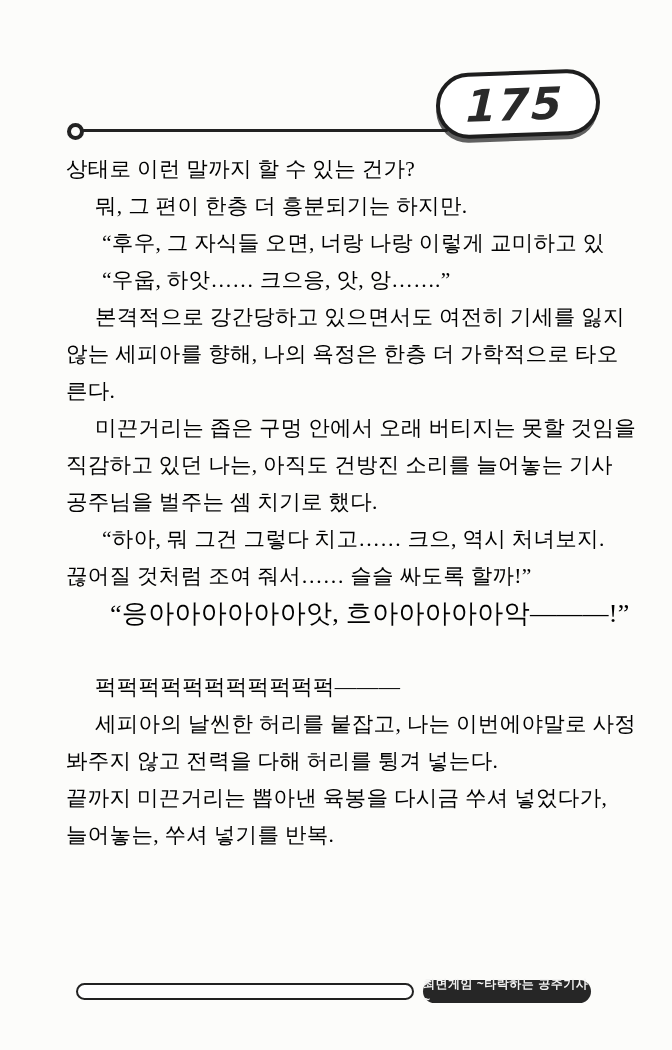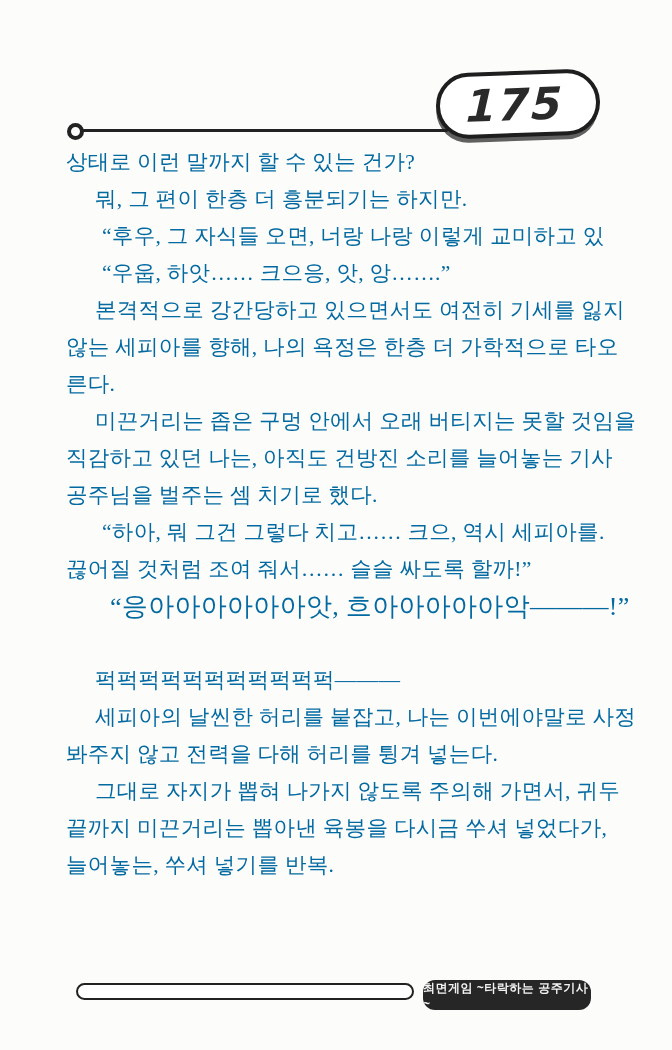--- a/index.html
+++ b/index.html
@@ -49,23 +49,23 @@
     font-size: 44px;
     letter-spacing: 2px;
     color: #2a2a2a;
     padding-right: 6px;
     transform: skewX(-4deg);
   }
 
   
   .body-text {
     position: absolute;
-    left: 66px; top: 144px;
+    left: 66px; top: 151px;
     width: 552px;
-    color: #0369a1;
+    color: #000000;
   }
   .line {
     height: 37px;
     line-height: 37px;
     font-size: 21.5px;
     letter-spacing: 0.3px;
     white-space: nowrap;
   }
   .line.indent { padding-left: 29px; }
   .line.quote  { padding-left: 36px; }
@@ -77,21 +77,21 @@
     position: absolute;
     left: 76px; top: 983px;
     width: 334px; height: 13px;
     border: 2.5px solid #222;
     border-radius: 10px;
     background: #ffffff;
   }
   .footer-badge {
     position: absolute;
     left: 423px; top: 980px;
-    width: 168px; height: 30px;
+    width: 168px; height: 23px;
     background: #262626;
     border-radius: 12px;
     color: #f2f2f2;
     font-family: "Liberation Sans", "DejaVu Sans", sans-serif;
     font-size: 12px;
     font-weight: bold;
     letter-spacing: 0.5px;
     display: flex;
     align-items: center;
     justify-content: center;
@@ -112,28 +112,27 @@
     <div class="line">상태로 이런 말까지 할 수 있는 건가?</div>
     <div class="line indent">뭐, 그 편이 한층 더 흥분되기는 하지만.</div>
     <div class="line quote">“후우, 그 자식들 오면, 너랑 나랑 이렇게 교미하고 있</div>
     <div class="line quote">“우웁, 하앗…… 크으응, 앗, 앙…….”</div>
     <div class="line indent">본격적으로 강간당하고 있으면서도 여전히 기세를 잃지</div>
     <div class="line">않는 세피아를 향해, 나의 욕정은 한층 더 가학적으로 타오</div>
     <div class="line">른다.</div>
     <div class="line indent">미끈거리는 좁은 구멍 안에서 오래 버티지는 못할 것임을</div>
     <div class="line">직감하고 있던 나는, 아직도 건방진 소리를 늘어놓는 기사</div>
     <div class="line">공주님을 벌주는 셈 치기로 했다.</div>
-    <div class="line quote">“하아, 뭐 그건 그렇다 치고…… 크으, 역시 세피아를.</div>
+    <div class="line quote">“하아, 뭐 그건 그렇다 치고…… 크으, 역시 처녀보지.</div>
     <div class="line">끊어질 것처럼 조여 줘서…… 슬슬 싸도록 할까!”</div>
     <div class="line quote loud">“응아아아아아아앗, 흐아아아아아악———!”</div>
     <div class="line blank"></div>
     <div class="line indent">퍽퍽퍽퍽퍽퍽퍽퍽퍽퍽퍽———</div>
     <div class="line indent">세피아의 날씬한 허리를 붙잡고, 나는 이번에야말로 사정</div>
     <div class="line">봐주지 않고 전력을 다해 허리를 튕겨 넣는다.</div>
-    <div class="line indent">그대로 자지가 뽑혀 나가지 않도록 주의해 가면서, 귀두</div>
     <div class="line">끝까지 미끈거리는 뽑아낸 육봉을 다시금 쑤셔 넣었다가,</div>
     <div class="line">늘어놓는, 쑤셔 넣기를 반복.</div>
   </div>
 
   <div class="footer-pill"></div>
   <div class="footer-badge">
     <span>최면게임 ~타락하는 공주기사~</span>
   </div>
 
 </div>

